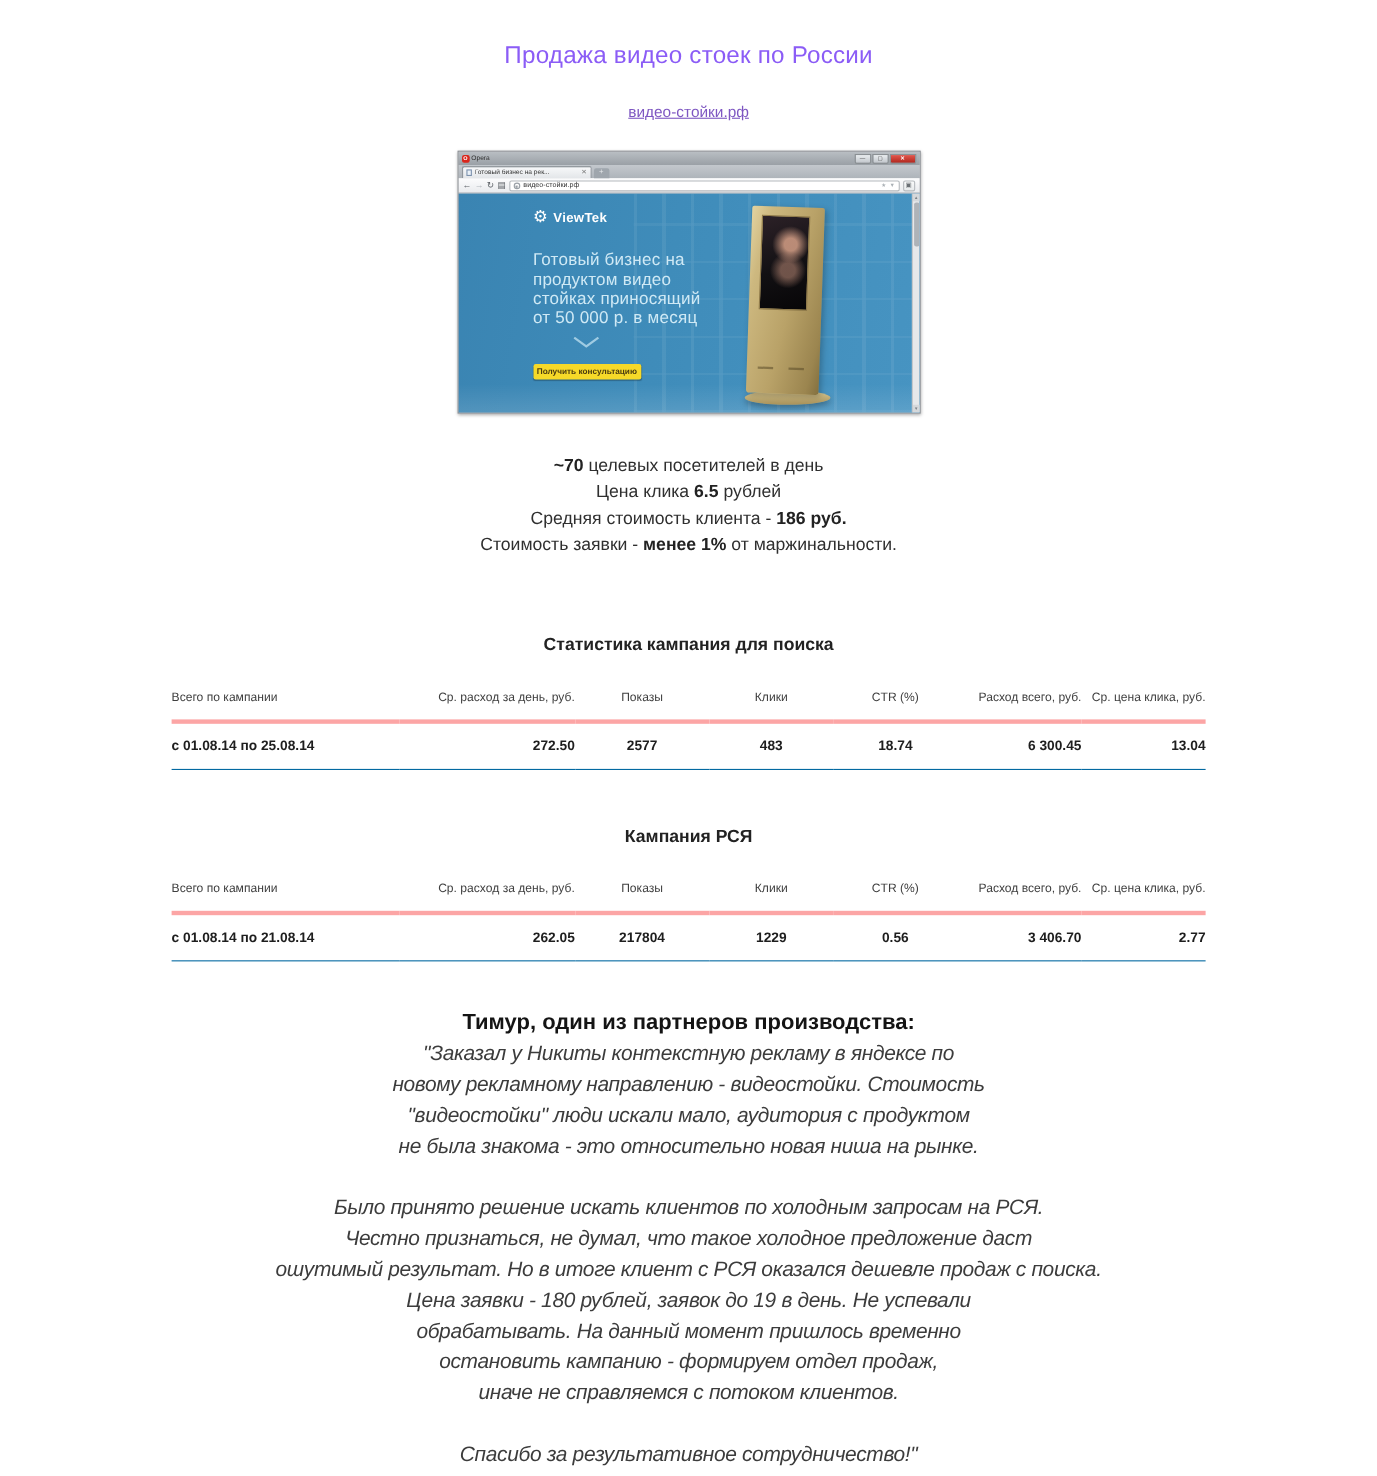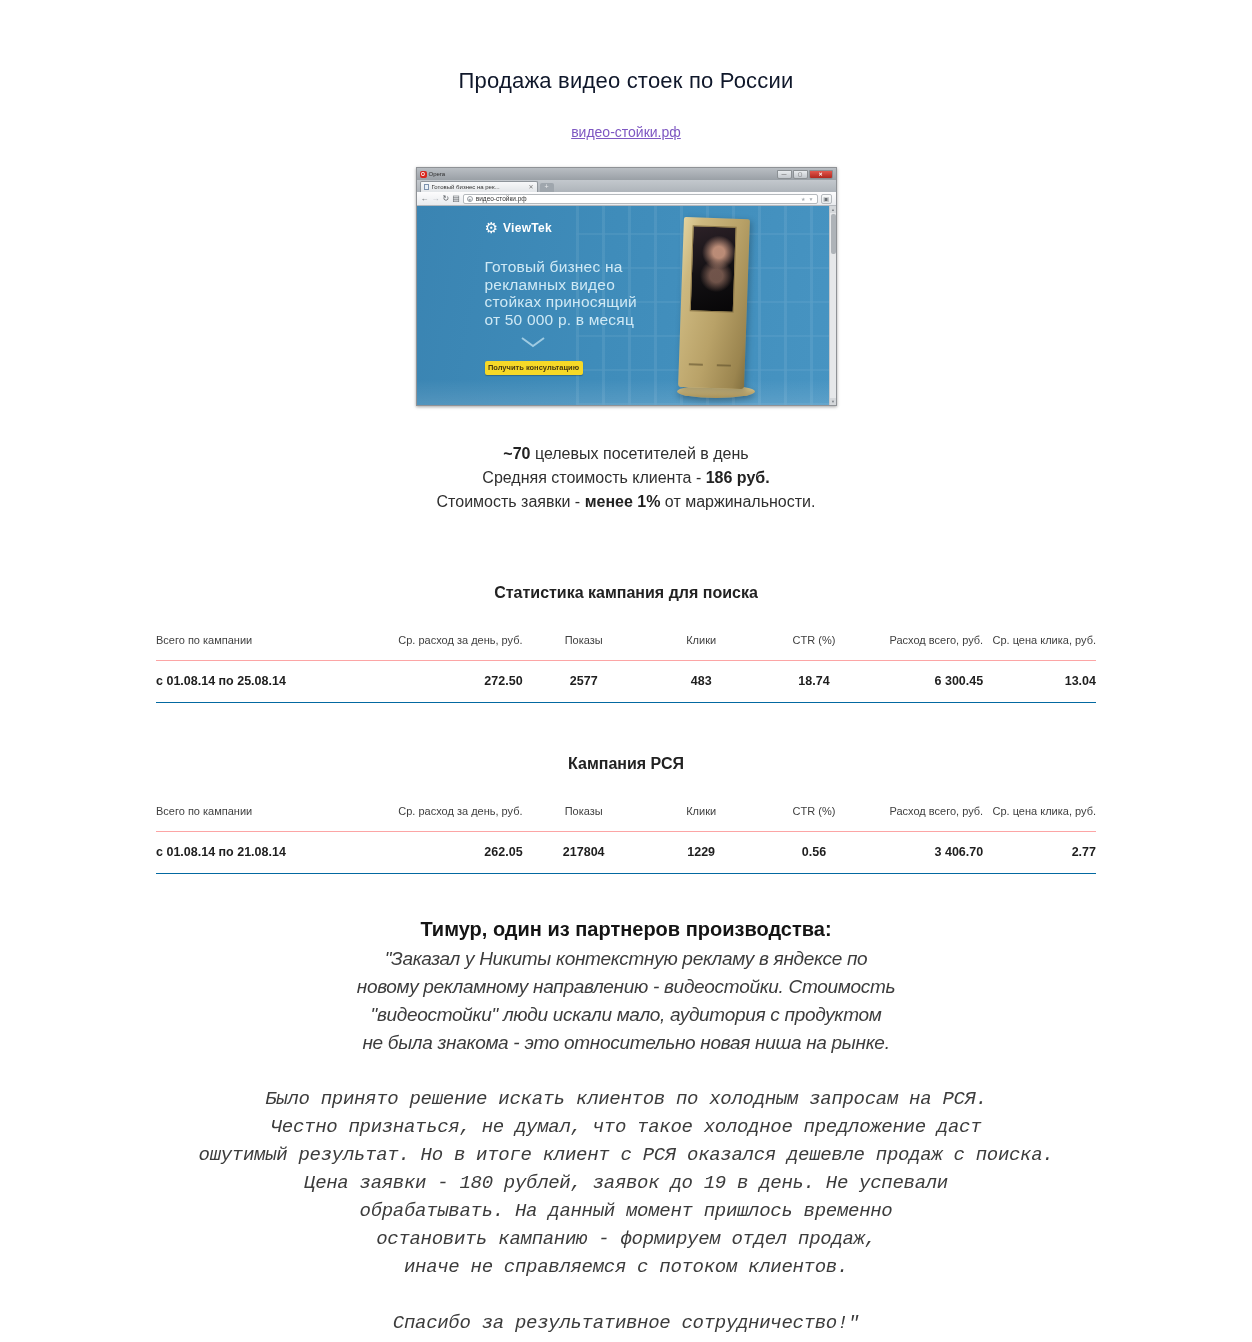--- a/index.html
+++ b/index.html
@@ -5,21 +5,21 @@
   * { margin:0; padding:0; box-sizing:border-box; }
   html,body { background:#ffffff; }
   body {
     width:1252px; height:1342px; overflow:hidden;
     font-family:"Liberation Sans", sans-serif;
     color:#333; -webkit-font-smoothing:antialiased;
   }
   .content { width:940px; margin:0 auto; text-align:center; }
 
   
-  .page-title { font-size:22px; font-weight:400; color:#0f172a; padding-top:68px; letter-spacing:.2px; }
+  .page-title { font-size:22px; font-weight:400; color:#8b5cf6; padding-top:37px; letter-spacing:.2px; }
   .site-link { display:inline-block; margin-top:30px; font-size:14px; color:#7e57c2; text-decoration:underline; cursor:pointer; }
 
   
   .browser-window {
     width:421px; height:239px; margin:26px auto 0; text-align:left;
     border:1px solid #8f9296; background:#cfd3d7; box-shadow:0 1px 3px rgba(0,0,0,.35);
     position:relative; font-family:"Liberation Sans", sans-serif;
   }
   .titlebar { height:12px; background:linear-gradient(#b9bec3,#9aa0a6); display:flex; align-items:center; padding:0 3px; }
   .opera-badge { display:flex; align-items:center; gap:2px; }
@@ -80,35 +80,35 @@
   .v-thumb { position:absolute; top:8px; left:1px; width:5px; height:40px; background:#aeb3b8; border-radius:2px; }
 
   
   .stats-block { margin-top:36px; font-size:16px; line-height:24px; color:#2f2f2f; }
   .stats-line b { font-weight:bold; color:#222; }
 
   
   .section-title { margin-top:70px; font-size:16px; font-weight:bold; color:#222; }
   .section-title.second { margin-top:52px; }
   .stat-table { width:100%; border-collapse:collapse; margin-top:24px; }
-  .stat-table th { font-size:11px; font-weight:400; color:#3f3f3f; padding:8px 0 14px; border-bottom:1px solid #fca5a5; }
+  .stat-table th { font-size:11px; font-weight:400; color:#3f3f3f; padding:8px 0 14px; border-bottom:4px solid #fca5a5; }
   .stat-table td { font-size:12.5px; font-weight:bold; color:#1e1e1e; padding:13px 0 14px; border-bottom:1px solid #0369a1; }
   .c1 { text-align:left; width:22%; }
   .c2 { text-align:right; width:17%; }
   .c3 { text-align:center; width:13%; }
   .c4 { text-align:center; width:12%; }
   .c5 { text-align:center; width:12%; }
   .c6 { text-align:right; width:12%; }
   .c7 { text-align:right; width:12%; }
 
   
   .testimonial { margin-top:44px; }
   .testimonial-heading { font-size:20px; font-weight:bold; color:#141414; }
   .testimonial-quote { font-size:19px; font-style:italic; color:#3c3c3c; line-height:28px; letter-spacing:-.3px; margin-top:4px; }
-  .testimonial-quote + .testimonial-quote { margin-top:28px;font-family:Liberation Mono, monospace; }
+  .testimonial-quote + .testimonial-quote { margin-top:28px; }
 </style>
 </head>
 <body>
 
 <div class="content">
 
   <h1 class="page-title">Продажа видео стоек по России</h1>
   <a class="site-link">видео-стойки.рф</a>
 
   
@@ -149,21 +149,21 @@
       <div class="shelf-texture"></div>
       <div class="floor-glow"></div>
 
       <div class="hero-logo">
         <span class="gear-glyph">⚙</span>
         <span class="brand-name">ViewTek</span>
       </div>
 
       <div class="hero-headline">
           <div>Готовый бизнес на</div>
-          <div>рекламных видео</div>
+          <div>продуктом видео</div>
           <div>стойках приносящий</div>
           <div>от 50 000 р. в месяц</div>
         </div>
 
       <div class="hero-chevron">
         <svg width="24" height="11" viewBox="0 0 24 11">
             <polyline points="1,1 12,9 23,1" fill="none" stroke="#9fcbe2" stroke-width="2"></polyline>
           </svg>
       </div>
 
@@ -184,20 +184,21 @@
         <div class="v-scroll-arrow">▲</div>
         <div class="v-thumb"></div>
         <div class="v-scroll-arrow down">▼</div>
       </div>
     </div>
   </div>
 
   
   <div class="stats-block">
     <div class="stats-line"><span></span><b>~70</b><span> целевых посетителей в день</span></div>
+    <div class="stats-line"><span>Цена клика </span><b>6.5</b><span> рублей</span></div>
     <div class="stats-line"><span>Средняя стоимость клиента - </span><b>186 руб.</b><span></span></div>
     <div class="stats-line"><span>Стоимость заявки - </span><b>менее 1%</b><span> от маржинальности.</span></div>
   </div>
 
   
   <h2 class="section-title">Статистика кампания для поиска</h2>
   <table class="stat-table">
     <thead>
       <tr>
         <th class="c1">Всего по кампании</th>

